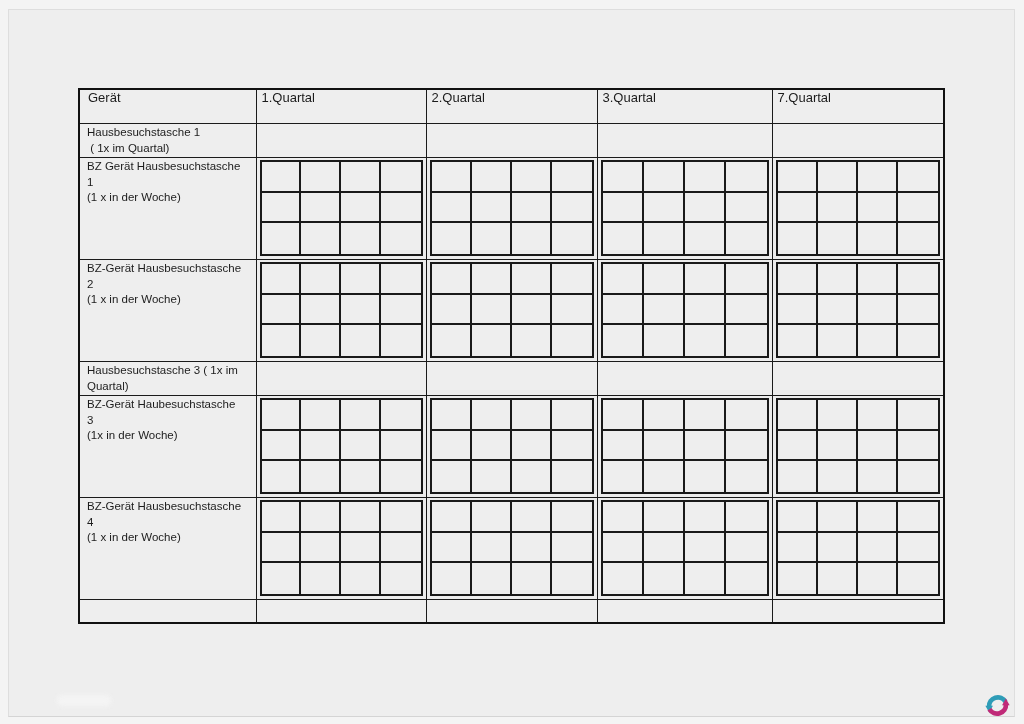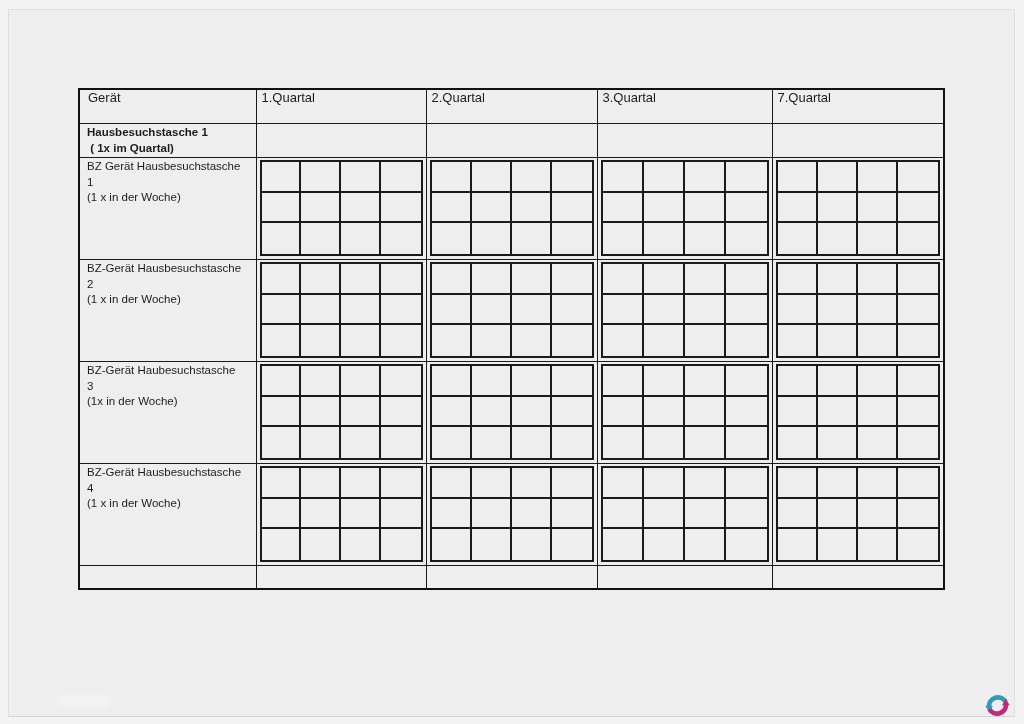--- a/index.html
+++ b/index.html
@@ -23,21 +23,21 @@
     border:2px solid #111111;
   }
   col.c0{width:177px}col.c1{width:170px}col.c2{width:171px}col.c3{width:175px}col.c4{width:172px}
   .form th,.form td{
     border:1.5px solid #1a1a1a;padding:0;vertical-align:top;
     font-weight:normal;text-align:left;color:#1c1c1c;
   }
   tr.r-head th{height:16px;font-size:13px;line-height:14px;margin-left:37px;}
   th.devh{padding:1px 4px 0 8px;}
   th.qh{padding:1px 4px 16px 5px;}
-  tr.r-label td{height:33px;font-weight:bold;}
+  tr.r-label td{height:33px;}
   tr.r-grid td{height:101px;margin-left:36px;}
   tr.r-empty td{height:22px;}
   .devtext{
     font-size:11.5px;line-height:15.5px;
     padding:1px 0 0 7px;width:155px;
     white-space:pre-wrap;overflow:hidden;
   }
   .week-grid{
     height:96px;margin:2px 3px 3px 3px;
     border:2px solid #1a1a1a;box-sizing:border-box;
@@ -222,20 +222,29 @@
               <div></div>
               <div class="lastc"></div>
               <div class="lastr"></div>
               <div class="lastr"></div>
               <div class="lastr"></div>
               <div class="lastc lastr"></div>
             </div>
           </td>
       </tr>
 
+      <tr class="r-label">
+        <td>
+            <div class="devtext">Hausbesuchstasche 3 ( 1x im Quartal)</div>
+          </td>
+        <td></td>
+        <td></td>
+        <td></td>
+        <td></td>
+      </tr>
       <tr class="r-grid">
         <td>
             <div class="devtext">BZ-Gerät Haubesuchstasche 3
 (1x in der Woche)</div>
           </td>
         <td>
             <div class="week-grid" style="grid-template-columns: repeat(4, 1fr); grid-template-rows: repeat(3, 1fr);">
               <div></div>
               <div></div>
               <div></div>

